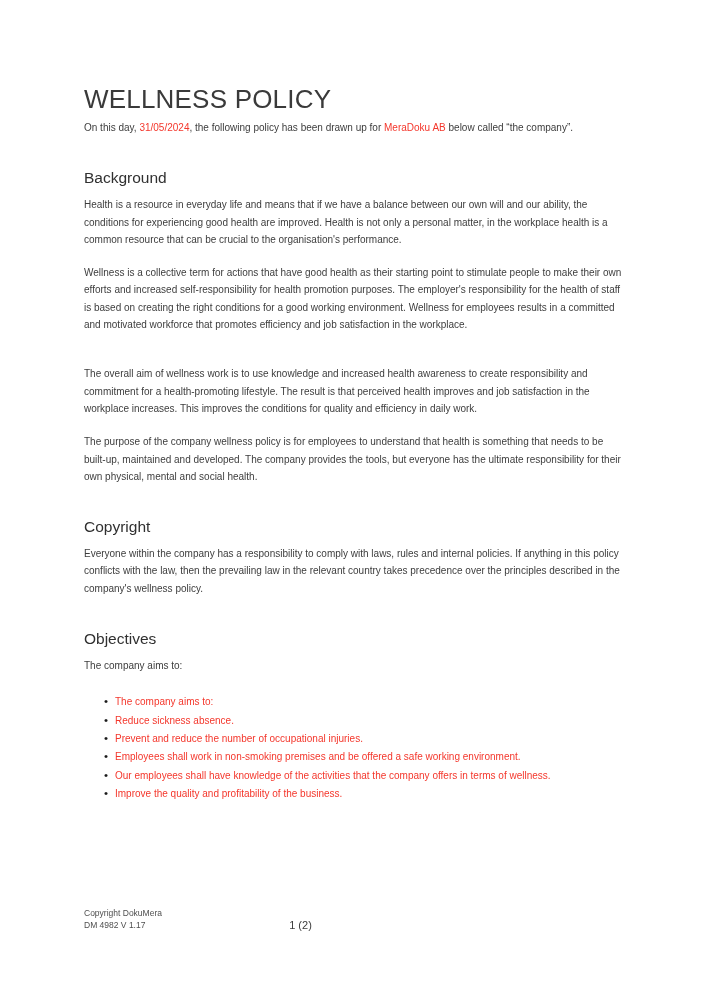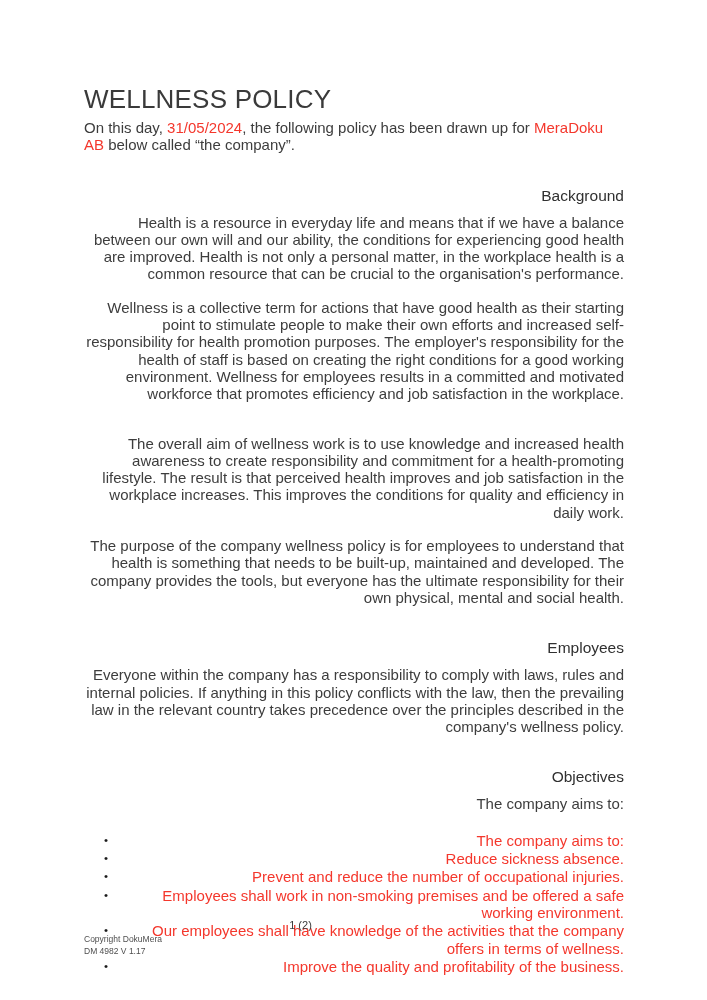--- a/index.html
+++ b/index.html
@@ -25,31 +25,30 @@
   }
   h1.doc-title {
     margin: 0 0 5px 0;
     font-size: 26px;
     font-weight: 400;
     letter-spacing: 0.2px;
     color: #3a3a3a;
     line-height: 30px;
   }
   .intro, p.body-par, li {
-    font-size: 15px;
+    font-size: 10px;
     line-height: 17.3px;
     color: #3d3d3d;
     margin: 0;
   }
   .red {
     color: var(--accent-red);
   }
   .section {
     margin-top: 32px;
-    text-align: right;
   }
   h2.section-heading {
     margin: 0 0 8px 0;
     font-size: 15.5px;
     font-weight: 400;
     color: #303030;
     line-height: 20px;
   }
   p.body-par { margin: 0 0 16px 0; }
   p.body-par:last-child { margin-bottom: 0; }
@@ -75,21 +74,21 @@
     position: absolute;
     top: 919px;
     left: 0;
     width: 601px;
     text-align: center;
     font-size: 11px;
     color: #3d3d3d;
   }
   .footer-copy {
     position: absolute;
-    top: 934px;
+    top: 908px;
     left: 84px;
     font-size: 8.5px;
     line-height: 11.5px;
     color: #4f4f4f;
   }
 </style>
 </head>
 <body>
 
 <div class="page">
@@ -103,21 +102,21 @@
     <p class="body-par">Health is a resource in everyday life and means that if we have a balance between our own will and our ability, the conditions for experiencing good health are improved. Health is not only a personal matter, in the workplace health is a common resource that can be crucial to the organisation's performance.</p>
     <p class="body-par">Wellness is a collective term for actions that have good health as their starting point to stimulate people to make their own efforts and increased self-responsibility for health promotion purposes. The employer's responsibility for the health of staff is based on creating the right conditions for a good working environment. Wellness for employees results in a committed and motivated workforce that promotes efficiency and job satisfaction in the workplace.</p>
   </div>
 
   <div class="section">
     <p class="body-par">The overall aim of wellness work is to use knowledge and increased health awareness to create responsibility and commitment for a health-promoting lifestyle. The result is that perceived health improves and job satisfaction in the workplace increases. This improves the conditions for quality and efficiency in daily work.</p>
     <p class="body-par">The purpose of the company wellness policy is for employees to understand that health is something that needs to be built-up, maintained and developed. The company provides the tools, but everyone has the ultimate responsibility for their own physical, mental and social health.</p>
   </div>
 
   <div class="section">
-    <h2 class="section-heading">Employees</h2>
+    <h2 class="section-heading">Copyright</h2>
     <p class="body-par">Everyone within the company has a responsibility to comply with laws, rules and internal policies. If anything in this policy conflicts with the law, then the prevailing law in the relevant country takes precedence over the principles described in the company's wellness policy.</p>
   </div>
 
   <div class="section">
     <h2 class="section-heading">Objectives</h2>
     <p class="body-par">The company aims to:</p>
     <ul class="objective-list">
       <li class="red">The company aims to:</li>
       <li class="red">Reduce sickness absence.</li>
       <li class="red">Prevent and reduce the number of occupational injuries.</li>

